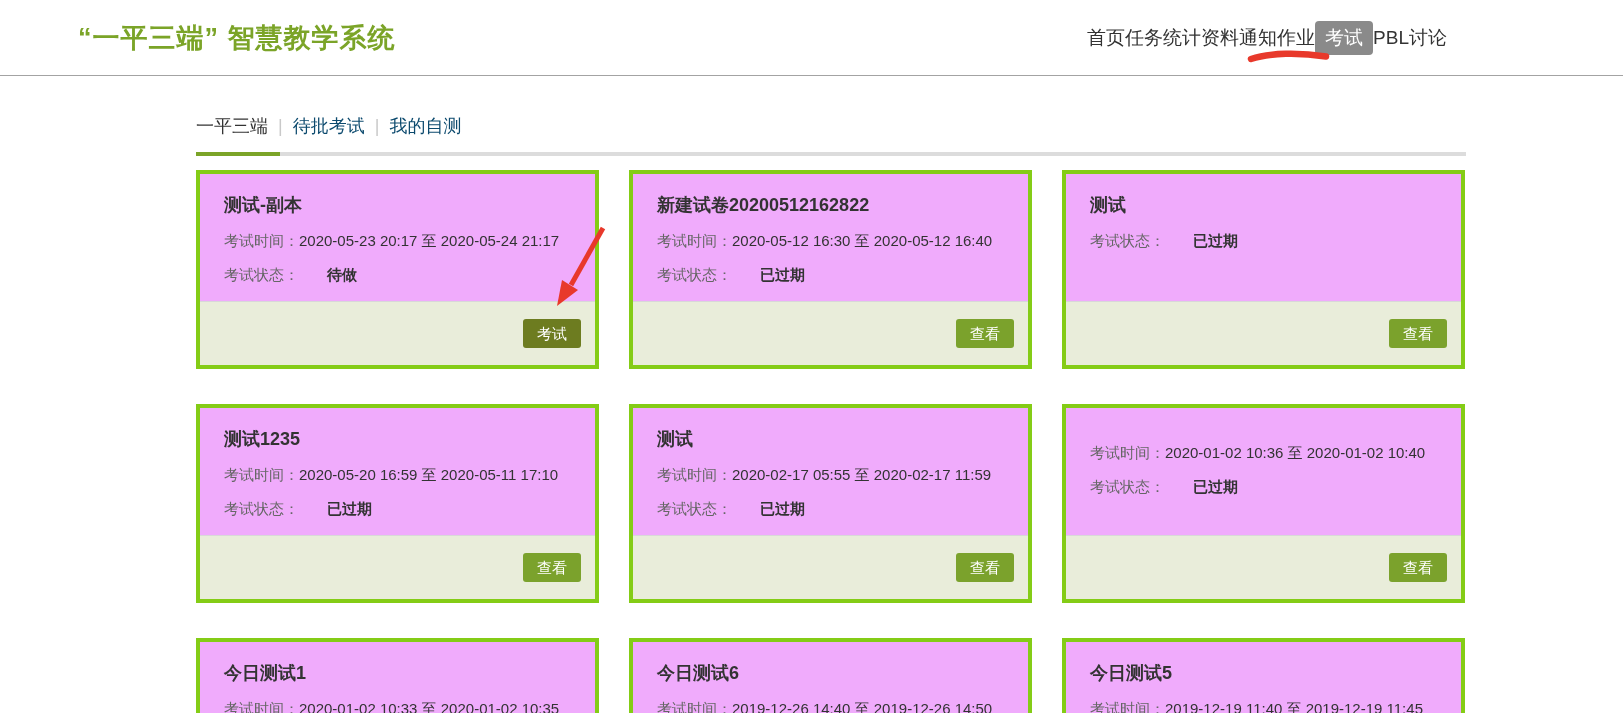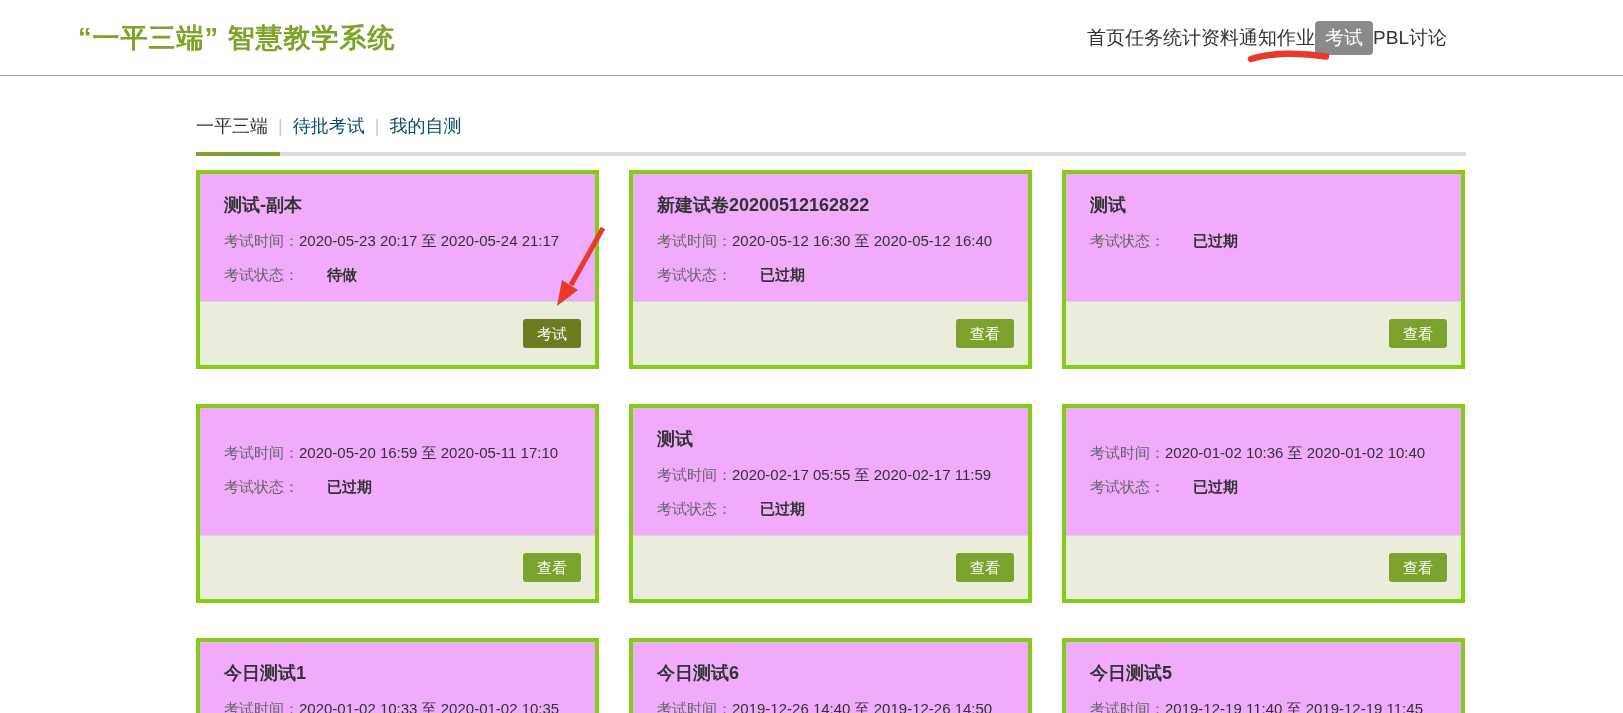--- a/index.html
+++ b/index.html
@@ -128,20 +128,21 @@
           <span class="lbl">考试状态：</span><span class="val status">已过期</span>
         </div>
       </div>
       <div class="card-footer">
         <button class="btn" data-variant="view">查看</button>
       </div>
     </div>
 
     <div class="card">
       <div class="card-body">
+        <h3 class="card-title">测试1235</h3>
         <div class="card-row">
           <span class="lbl">考试时间：</span><span class="val">2020-05-20 16:59 至 2020-05-11 17:10</span>
         </div>
         <div class="card-row">
           <span class="lbl">考试状态：</span><span class="val status">已过期</span>
         </div>
       </div>
       <div class="card-footer">
         <button class="btn" data-variant="view">查看</button>
       </div>

